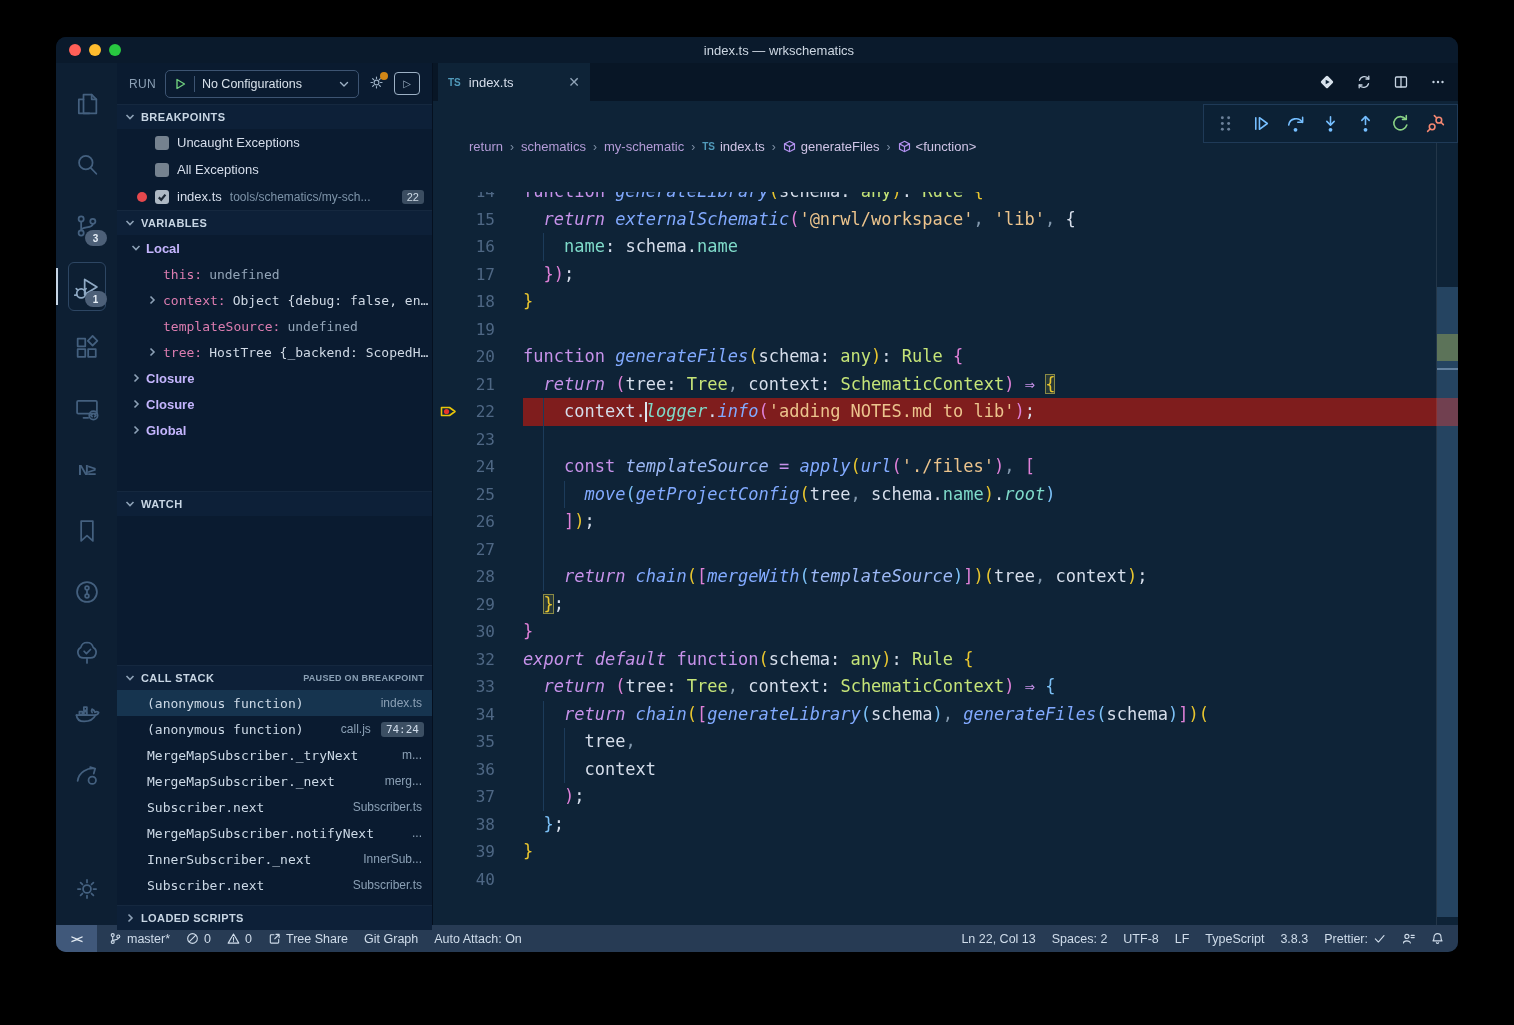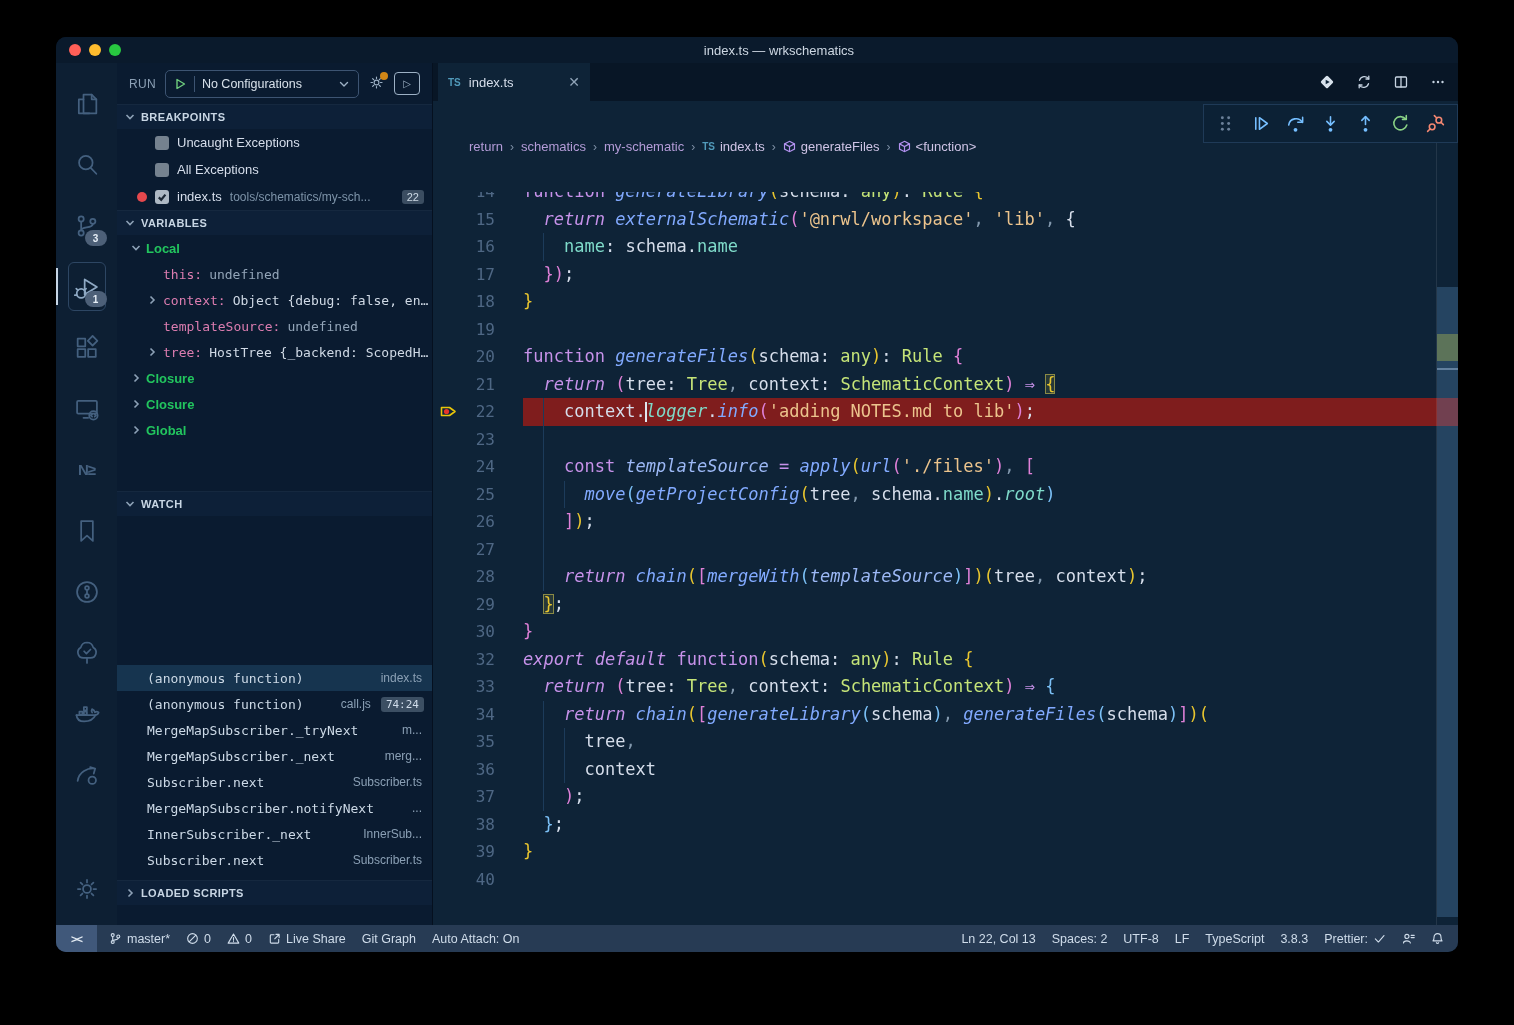--- a/index.html
+++ b/index.html
@@ -46,21 +46,21 @@
   .sect-h .chev svg{width:10px;height:10px;stroke:currentColor;fill:none;stroke-width:1.6;}
   .sect-status{margin-left:auto;font-size:9px;color:#8ba0b5;letter-spacing:.3px;font-weight:bold;}
   .bp-row{height:27px;display:flex;align-items:center;padding-left:20px;gap:8px;}
   .bp-dotcol{width:10px;flex:none;display:flex;}
   .bp-dot{width:10px;height:10px;border-radius:50%;background:#e5484d;}
   .cbx{width:14px;height:14px;border-radius:3px;background:#75828f;flex:none;display:flex;align-items:center;justify-content:center;}
   .cbx svg{width:10px;height:10px;stroke:#1d2936;stroke-width:2.2;fill:none;}
   .bp-label{color:#d6deeb;white-space:nowrap;}
   .bp-path{color:#7d93a8;font-size:12px;white-space:nowrap;overflow:hidden;text-overflow:ellipsis;flex:1;}
   .badge{background:#3b4d61;color:#cdd9e5;border-radius:3px;font-size:11px;padding:1px 5px;margin-right:8px;flex:none;}
-  .var-scope{height:26px;display:flex;align-items:center;gap:5px;font-weight:bold;color:#22c55e;}
+  .var-scope{height:26px;display:flex;align-items:center;gap:5px;font-weight:bold;color:#c4b5fd;}
   .var-row{height:26px;display:flex;align-items:center;font-family:"DejaVu Sans Mono",monospace;font-size:13px;white-space:nowrap;overflow:hidden;}
   .chev-i{width:10px;height:10px;display:inline-flex;color:#8da1b6;flex:none;}
   .chev-i svg{width:10px;height:10px;stroke:currentColor;fill:none;stroke-width:1.6;}
   .vname{color:#dc7db0;}
   .vval{color:#cfd9e5;margin-left:7px;}
   .vval.undef{color:#93a5b8;}
   .cs-row{height:26px;display:flex;align-items:center;padding:0 0 0 30px;}
   .cs-row.selected{background:#16344f;}
   .cs-fn{font-family:"DejaVu Sans Mono",monospace;font-size:13px;color:#ccd9e6;white-space:nowrap;}
   .cs-file{margin-left:auto;font-size:12px;color:#8ba0b5;white-space:nowrap;padding-right:10px;}
@@ -381,20 +381,29 @@
       <div class="sect-h">
         <span class="chev">
             <svg viewBox="0 0 10 10">
               <path d="M1.5 3 L5 6.5 L8.5 3"></path>
             </svg>
           </span>
         <span>WATCH</span>
       </div>
       <div style="height:149px"></div>
 
+      <div class="sect-h">
+        <span class="chev">
+            <svg viewBox="0 0 10 10">
+              <path d="M1.5 3 L5 6.5 L8.5 3"></path>
+            </svg>
+          </span>
+        <span>CALL STACK</span>
+        <span class="sect-status">PAUSED ON BREAKPOINT</span>
+      </div>
       <div id="cs-rows">
           <div class="cs-row selected">
             <span class="cs-fn">(anonymous function)</span>
             <span class="cs-file">index.ts</span>
           </div>
           <div class="cs-row">
             <span class="cs-fn">(anonymous function)</span>
             <span class="cs-file">call.js</span>
             <span class="cs-badge">74:24</span>
           </div>
@@ -741,21 +750,21 @@
           </span>
           <span>0</span>
         </span>
         <span class="sb-item">
           <span style="display: flex;">
             <svg viewBox="0 0 14 14">
               <path d="M11.5 8v3a1 1 0 0 1-1 1h-7a1 1 0 0 1-1-1V4a1 1 0 0 1 1-1h3"></path>
               <path d="M8.5 2.5H12V6M12 2.5 7.2 7.3"></path>
             </svg>
           </span>
-          <span>Live Share</span>
+          <span>Tree Share</span>
         </span>
         <span class="sb-item">
           <span>Git Graph</span>
         </span>
         <span class="sb-item">
           <span>Auto Attach: On</span>
         </span>
       </div>
     <div class="sb-group sb-right" id="sb-right">
         <span class="sb-item">

